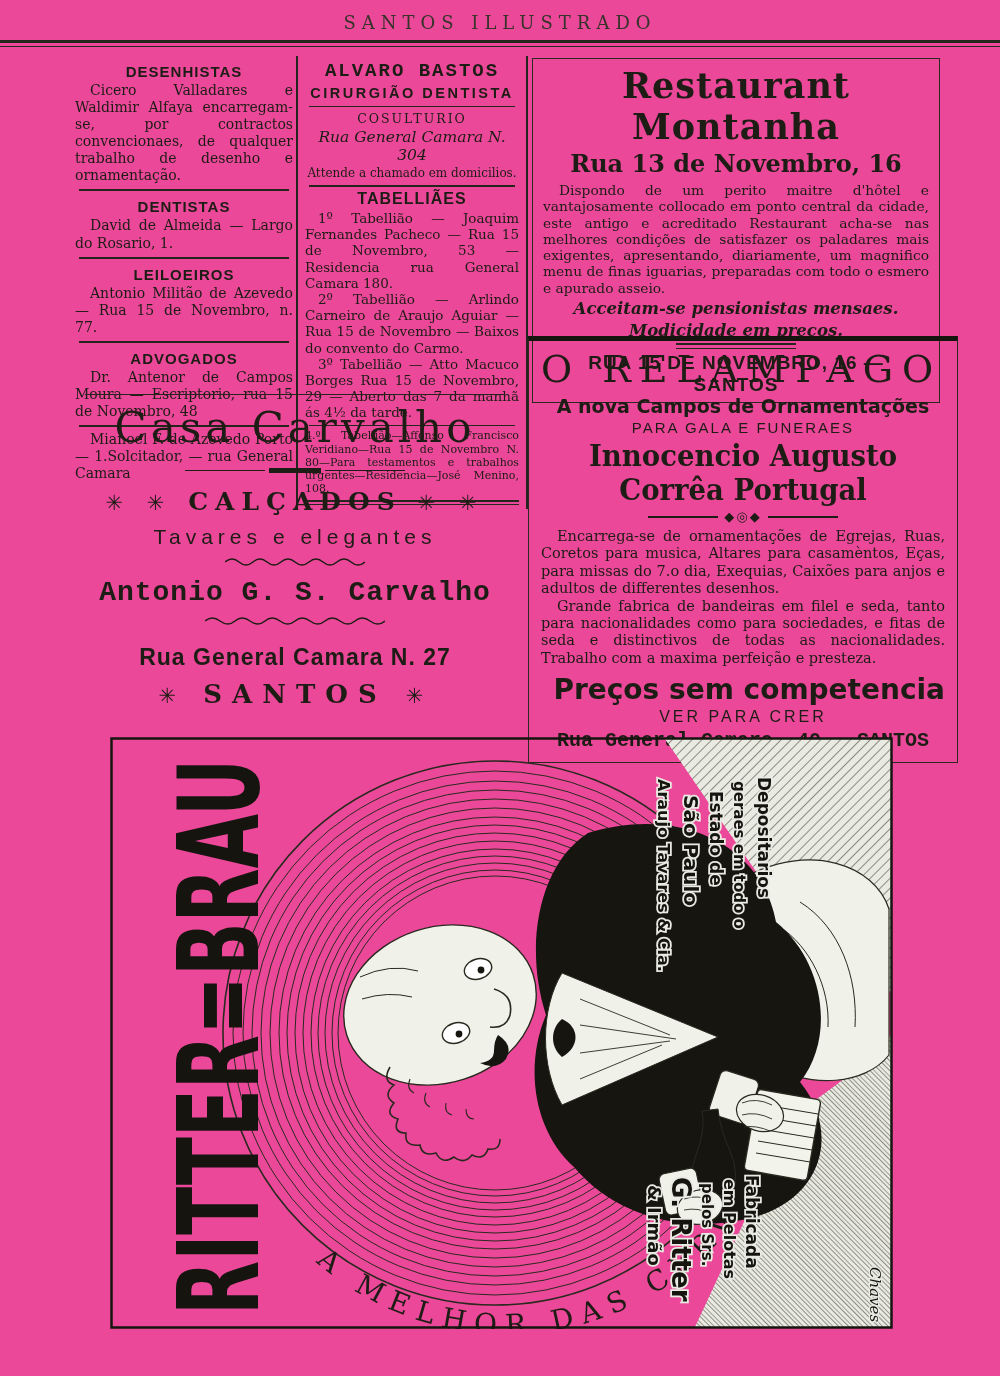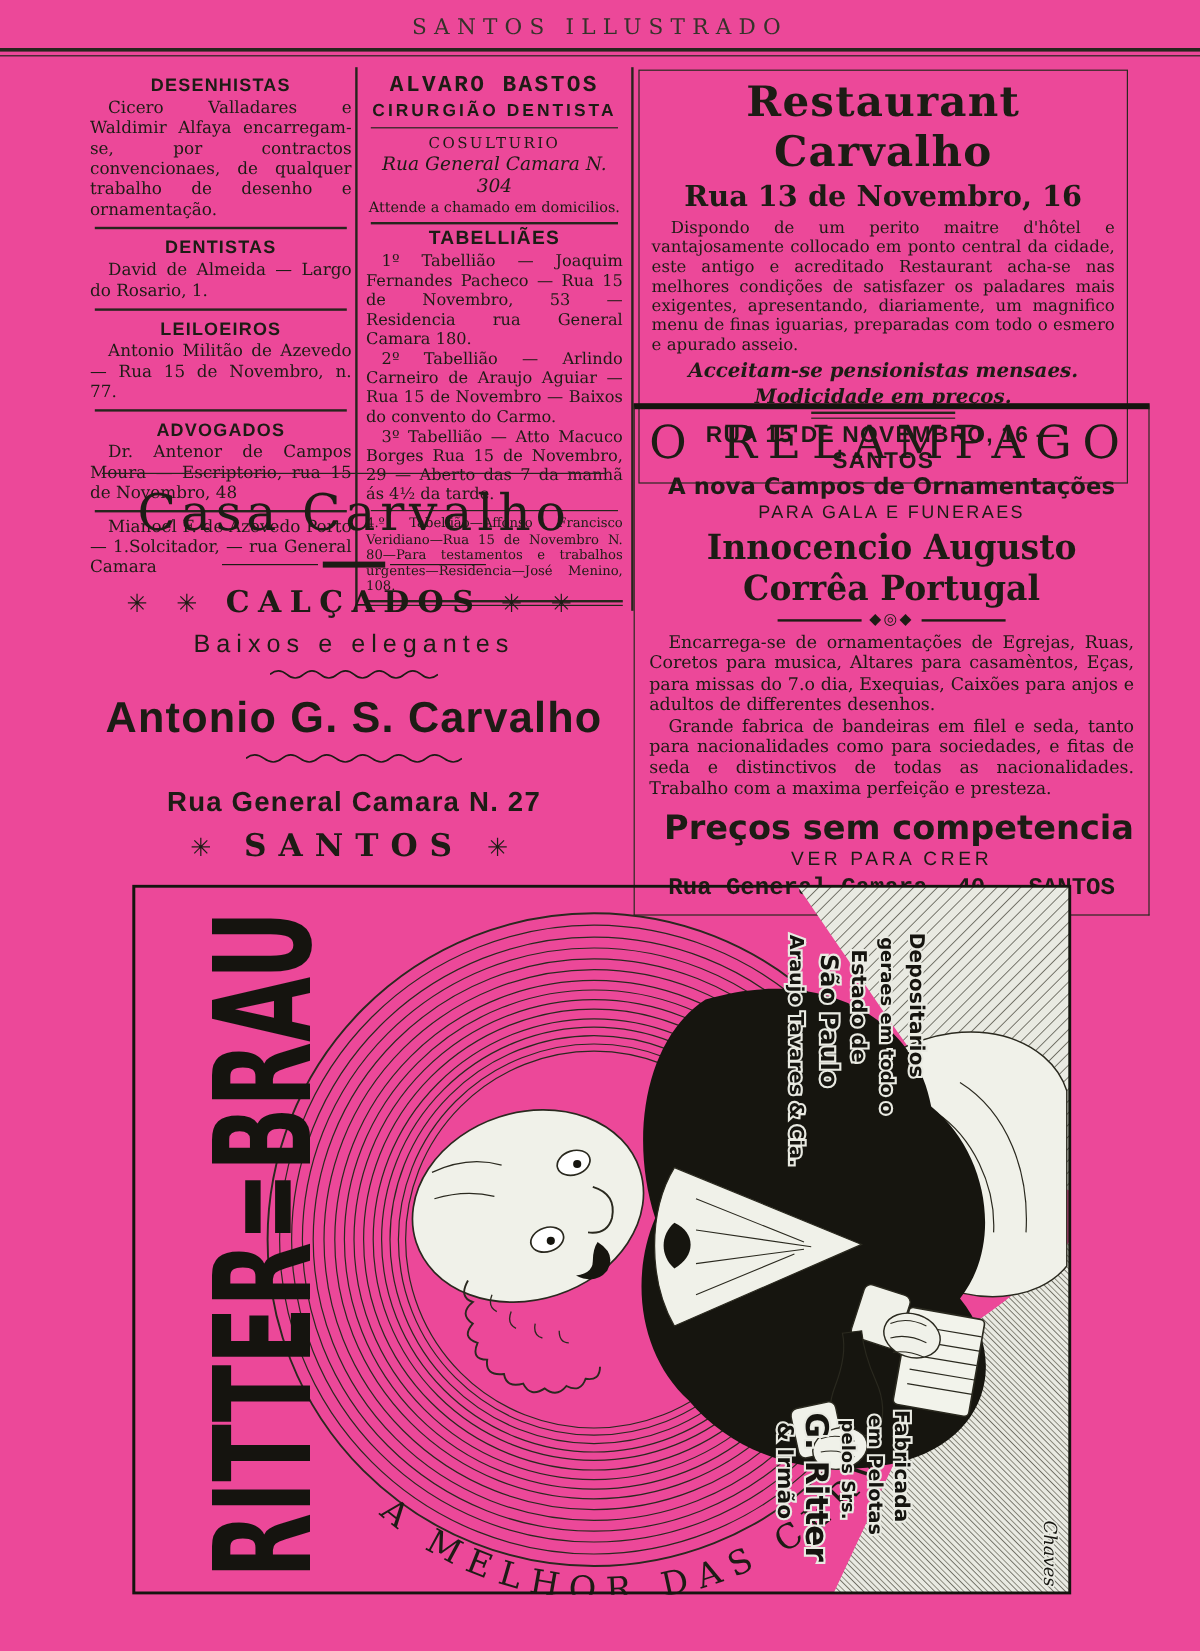--- a/index.html
+++ b/index.html
@@ -77,21 +77,21 @@
   .carv{top:394px;left:85px;width:420px;text-align:center;}
   .carv-toprule{height:1px;background:#26251d;margin:0 0 8px;}
   .carv-house{font-size:42px;letter-spacing:4px;margin:4px 0 0;}
   .carv-div{display:flex;align-items:center;justify-content:center;margin:16px 0 14px;}
   .carv-div .thin{width:80px;height:1px;background:#1d1c15;}
   .carv-div .thick{width:52px;height:5px;background:#1d1c15;margin:0 4px;}
   .carv-prod{font-weight:bold;font-size:25px;letter-spacing:7px;margin:4px 0 0;}
   .star{font-family:"DejaVu Sans",sans-serif;font-size:21px;letter-spacing:8px;}
   .carv-tag{font-family:"Liberation Sans",sans-serif;font-size:21px;letter-spacing:5px;margin:9px 0 0;}
   .wavy{display:block;margin:8px auto 0;}
-  .carv-owner{font-family:Liberation Sans, sans-serif;font-weight:bold;font-size:36px;
+  .carv-owner{font-family:Liberation Mono, monospace;font-weight:bold;font-size:28px;
     letter-spacing:1px;margin:10px 0 0;}
   .carv-addr{font-family:"Liberation Sans",sans-serif;font-weight:bold;font-size:23px;
     letter-spacing:1px;margin:18px 0 0;}
   .carv-city{font-weight:bold;font-size:26px;letter-spacing:10px;margin:8px 0 0;}
   
   .illus{top:737px;left:110px;width:783px;height:592px;}
   
   .footer{top:1338px;left:0;width:100%;text-align:center;font-size:15px;
     letter-spacing:1px;color:#2b2a22;}
 </style>
@@ -149,21 +149,21 @@
     <div class="tab-title">TABELLIÃES</div>
     <p class="tab-entry">1º Tabellião — Joaquim Fernandes Pacheco — Rua 15 de Novembro, 53 — Residencia rua General Camara 180.</p>
     <p class="tab-entry">2º Tabellião — Arlindo Carneiro de Araujo Aguiar — Rua 15 de Novembro — Baixos do convento do Carmo.</p>
     <p class="tab-entry">3º Tabellião — Atto Macuco Borges Rua 15 de Novembro, 29 — Aberto das 7 da manhã ás 4½ da tarde.</p>
     <div class="sec-rule" style="height:1px;"></div>
     <p class="tab-entry4">4.º Tabellião—Affonso Francisco Veridiano—Rua 15 de Novembro N. 80—Para testamentos e trabalhos urgentes—Residencia—José Menino, 108.</p>
     <div class="dbl-rule"></div>
   </div>
 
   <div class="abs box-rest">
-    <div class="rest-title">Restaurant Carvalho</div>
+    <div class="rest-title">Restaurant Montanha</div>
     <div class="rest-sub">Rua 13 de Novembro, 16</div>
     <div class="rest-body">
       <p>Dispondo de um perito maitre d'hôtel e vantajosamente collocado em ponto central da cidade, este antigo e acreditado Restaurant acha-se nas melhores condições de satisfazer os paladares mais exigentes, apresentando, diariamente, um magnifico menu de finas iguarias, preparadas com todo o esmero e apurado asseio.</p>
     </div>
     <div class="rest-it">Acceitam-se pensionistas mensaes.</div>
     <div class="rest-it">Modicidade em preços.</div>
     <div class="rest-midrule"></div>
     <div class="rest-foot">RUA 15 DE NOVEMBRO, 16 — SANTOS</div>
   </div>
 
@@ -194,21 +194,21 @@
         <span class="thick"></span>
         <span class="thin"></span>
     </div>
     <div class="carv-prod">
       <span class="star">✳</span>
       <span class="star">✳</span>
       <span>CALÇADOS</span>
       <span class="star">✳</span>
       <span class="star">✳</span>
     </div>
-    <div class="carv-tag">Baixos e elegantes</div>
+    <div class="carv-tag">Tavares e elegantes</div>
     <svg class="wavy" width="140" height="10" viewBox="0 0 140 10">
       <path d="M0,5 q7,-6 14,0 t14,0 t14,0 t14,0 t14,0 t14,0 t14,0 t14,0 t14,0 t14,0" fill="none" stroke="#1d1c15" stroke-width="1.4"></path>
     </svg>
     <div class="carv-owner">Antonio G. S. Carvalho</div>
     <svg class="wavy" width="180" height="10" viewBox="0 0 180 10">
       <path d="M0,5 q7,-6 15,0 t15,0 t15,0 t15,0 t15,0 t15,0 t15,0 t15,0 t15,0 t15,0 t15,0 t15,0" fill="none" stroke="#1d1c15" stroke-width="1.4"></path>
     </svg>
     <div class="carv-addr">Rua General Camara N. 27</div>
     <div class="carv-city">
       <span class="star">✳</span>

